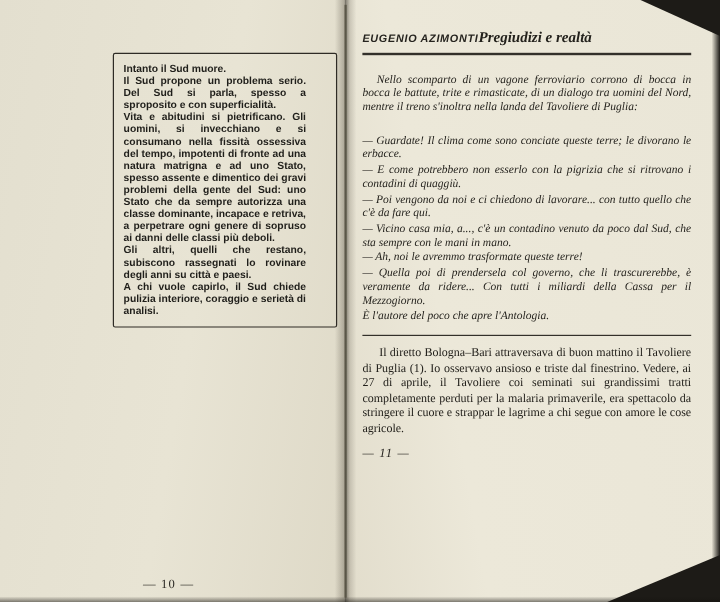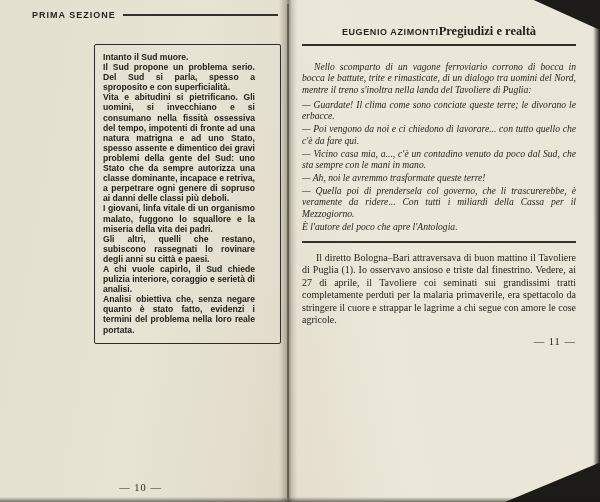--- a/index.html
+++ b/index.html
@@ -61,84 +61,80 @@
   }
   .epigraph-box p{margin:0;}
   .lp-number{
     position:absolute;left:0;bottom:9px;width:281px;
     text-align:center;font-size:10.5px;color:#2a2823;letter-spacing:1px;
   }
 
   
   .rp-inner{position:absolute;left:14px;right:24px;top:0;}
   .rp-header{
-    display:flex;justify-content:center;align-items:baseline;
+    display:flex;justify-content:flex-start;align-items:baseline;
     margin-top:24px;
+    font-style:italic;
   }
   .rp-author{
     font-family:"Liberation Sans", sans-serif;
     font-weight:bold;font-size:9px;letter-spacing:.6px;color:#26241f;
   }
   .rp-title{
     font-weight:bold;font-size:12.5px;color:#23211c;
   }
   .rp-rule{height:1.6px;background:#33302a;margin-top:5px;}
   .rp-quote{
     margin-top:15px;
     font-style:italic;font-size:9.6px;line-height:11.7px;
     text-align:justify;color:#26241f;
   }
   .rp-quote p{margin:0 0 1px 0;}
-  .rp-quote p.lead{text-indent:12px;margin-bottom:3px;}
+  .rp-quote p.lead{text-indent:12px;margin-bottom:16px;}
   .rp-divider{height:1.4px;background:#33302a;margin:9px 0 9px 0;}
   .rp-body{font-size:10px;line-height:12.5px;text-align:justify;color:#23211c;}
   .rp-body p{margin:0 0 3px 0;text-indent:14px;}
   .rp-footnote{
     margin-top:11px;font-size:8.4px;line-height:10.2px;
     text-align:justify;text-indent:12px;color:#2a2822;
   }
   .rp-number{
-    margin-top:9px;text-align:right;font-size:10.5px;
-    color:#2a2823;letter-spacing:1px;
+    margin-top:9px;text-align:left;font-size:10.5px;
+    color:#2a2823;letter-spacing:1px;font-style:italic;
   }
 </style>
 </head>
 <body>
 
 <div class="page page-left">
-  <div class="lp-header">
-    <span class="lp-header-text">PRIMA SEZIONE</span>
-    <span class="lp-header-rule"></span>
-  </div>
 
   <div class="epigraph-box">
     <p>Intanto il Sud muore.</p>
     <p>Il Sud propone un problema serio. Del Sud si parla, spesso a sproposito e con superficialità.</p>
     <p>Vita e abitudini si pietrificano. Gli uomini, si invecchiano e si consumano nella fissità ossessiva del tempo, impotenti di fronte ad una natura matrigna e ad uno Stato, spesso assente e dimentico dei gravi problemi della gente del Sud: uno Stato che da sempre autorizza una classe dominante, incapace e retriva, a perpetrare ogni genere di sopruso ai danni delle classi più deboli.</p>
-    <p>I giovani, linfa vitale di un organismo malato, fuggono lo squallore e la miseria della vita dei padri.</p>
     <p>Gli altri, quelli che restano, subiscono rassegnati lo rovinare degli anni su città e paesi.</p>
     <p>A chi vuole capirlo, il Sud chiede pulizia interiore, coraggio e serietà di analisi.</p>
-    <p>Analisi obiettiva che, senza negare quanto è stato fatto, evidenzi i termini del problema nella loro reale portata.</p>
   </div>
 
   <div class="lp-number">— 10 —</div>
 </div>
 
 <div class="page page-right">
   <div class="rp-inner">
 
     <div class="rp-header">
       <span class="rp-author">EUGENIO AZIMONTI</span>
       <span class="rp-title">Pregiudizi e realtà</span>
     </div>
     <div class="rp-rule"></div>
 
     <div class="rp-quote">
       <p class="lead">Nello scomparto di un vagone ferroviario corrono di bocca in bocca le battute, trite e rimasticate, di un dialogo tra uomini del Nord, mentre il treno s'inoltra nella landa del Tavoliere di Puglia:</p>
       <p>— Guardate! Il clima come sono conciate queste terre; le divorano le erbacce.</p>
+      <p>— E come potrebbero non esserlo con la pigrizia che si ritrovano i contadini di quaggiù.</p>
       <p>— Poi vengono da noi e ci chiedono di lavorare... con tutto quello che c'è da fare qui.</p>
       <p>— Vicino casa mia, a..., c'è un contadino venuto da poco dal Sud, che sta sempre con le mani in mano.</p>
       <p>— Ah, noi le avremmo trasformate queste terre!</p>
       <p>— Quella poi di prendersela col governo, che li trascurerebbe, è veramente da ridere... Con tutti i miliardi della Cassa per il Mezzogiorno.</p>
       <p>È l'autore del poco che apre l'Antologia.</p>
     </div>
 
     <div class="rp-divider"></div>
 
     <div class="rp-body">

